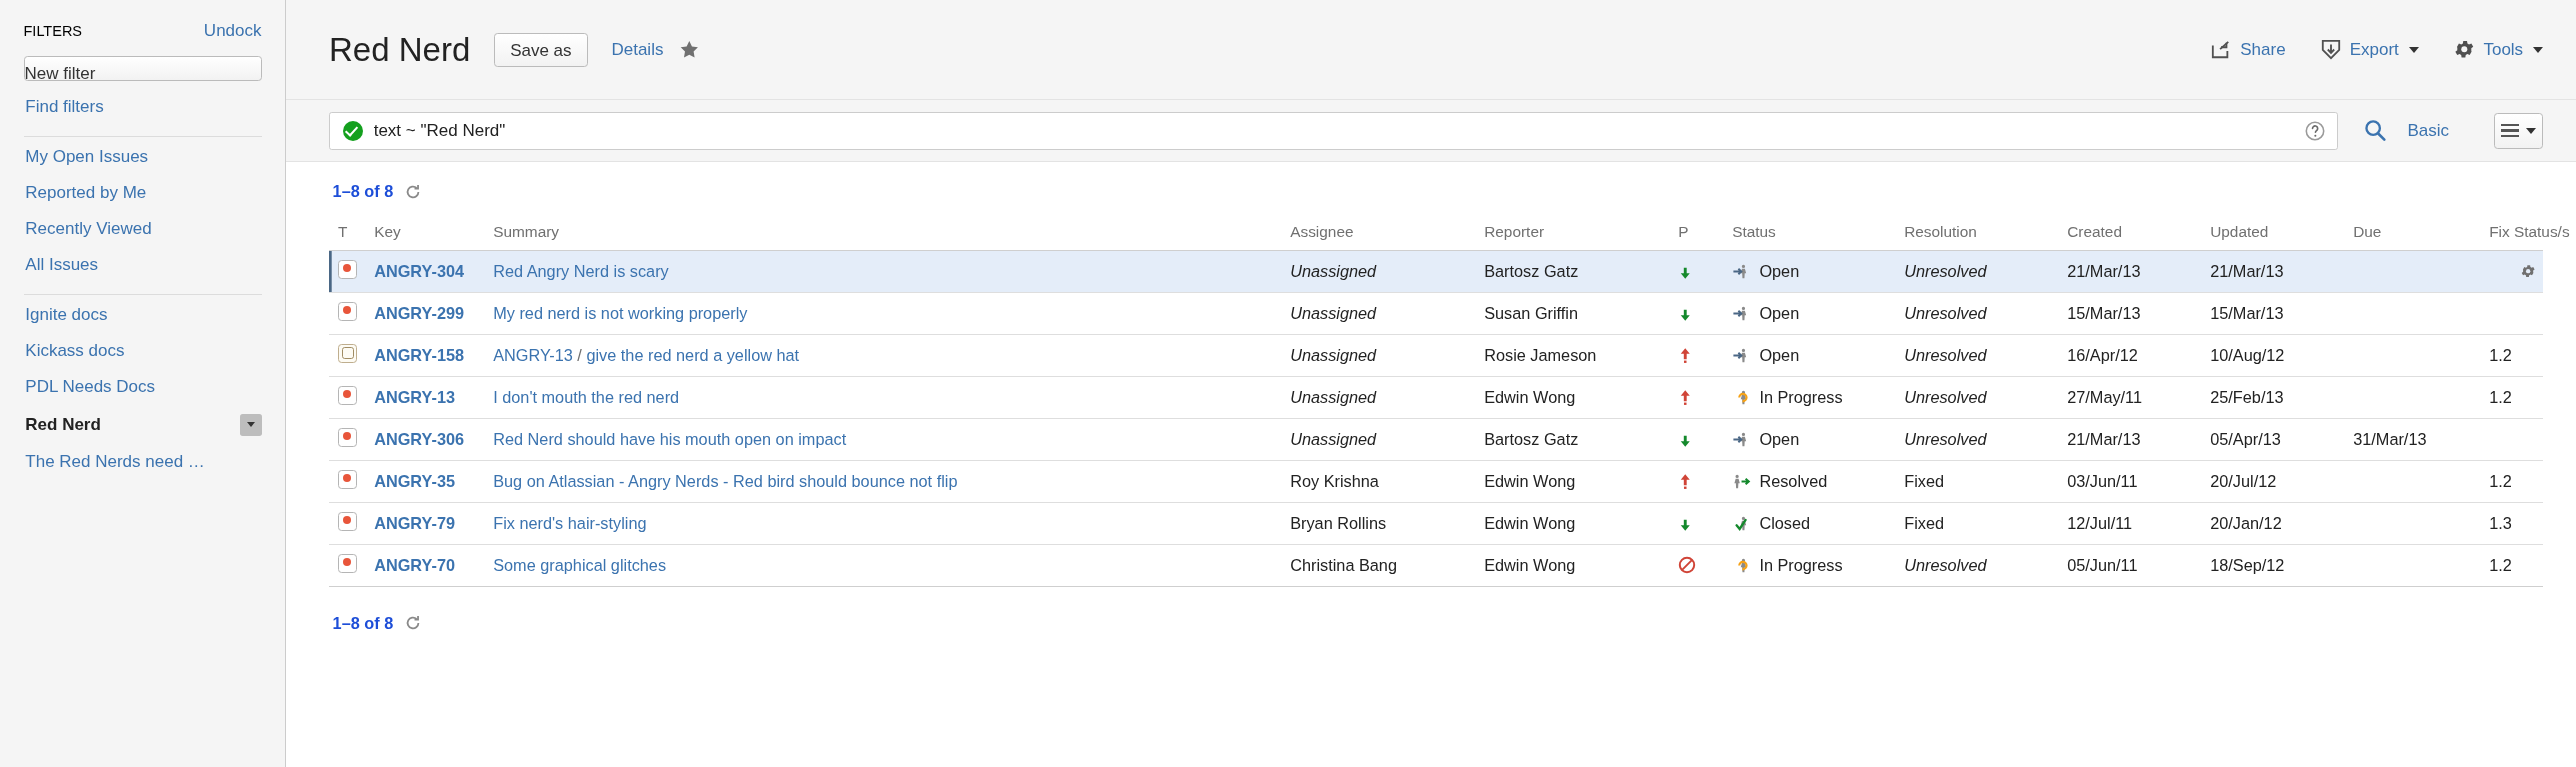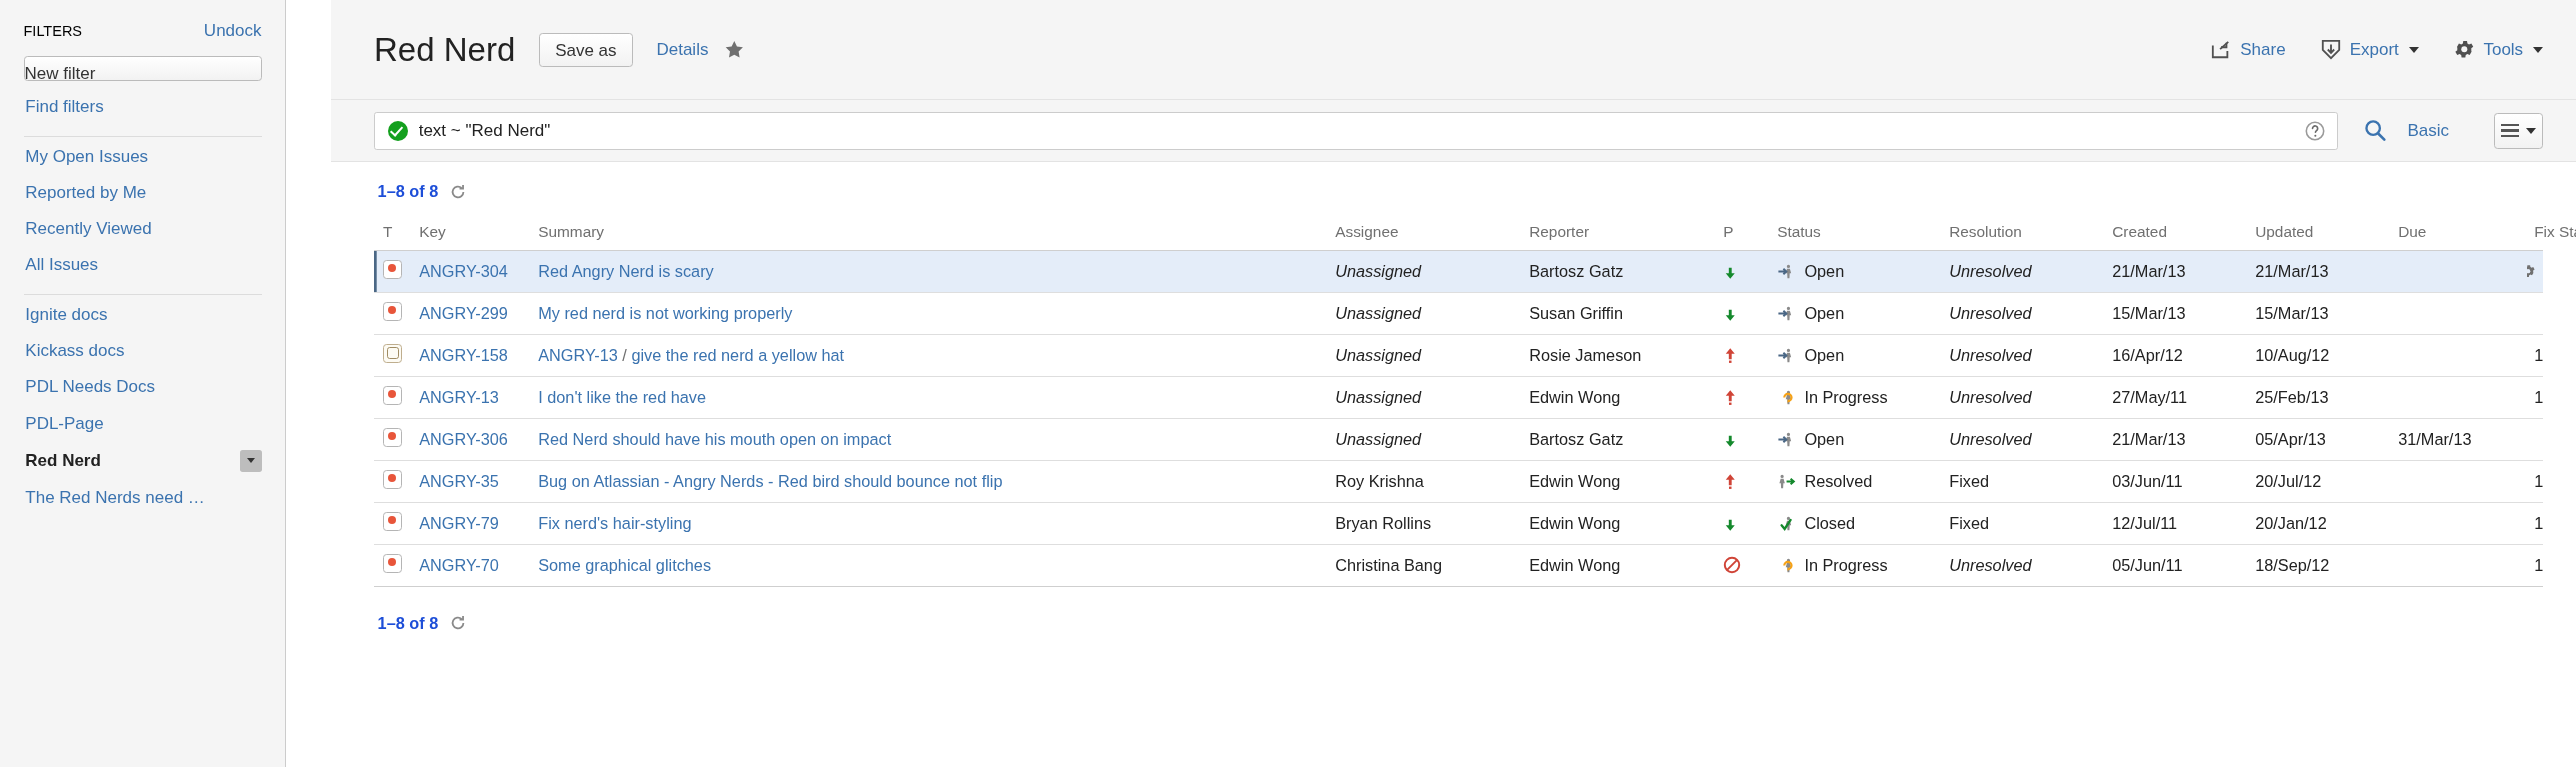--- a/index.html
+++ b/index.html
@@ -3,21 +3,21 @@
 <meta charset="utf-8">
 <style>
   * { box-sizing: border-box; }
   html, body {
     margin: 0; padding: 0;
     width: 2576px; height: 768px;
     background: #ffffff;
     font-family: "Liberation Sans", sans-serif;
     -webkit-font-smoothing: antialiased;
   }
-  .page { position: relative; width: 2576px; height: 768px; display: flex; overflow: hidden; gap: 45px; }
+  .page { position: relative; width: 2576px; height: 768px; display: flex; overflow: hidden; }
 
   
   .sidebar {
     width: 286px; flex: 0 0 286px; height: 768px;
     background: #f5f5f5;
     border-right: 0.9px solid #ccc;
     position: relative;
     padding: 0 23.5px;
   }
   .sb-head {
@@ -138,21 +138,21 @@
   }
   table.issues td {
     font-size: 16.3px; color: #222; padding: 9px 7.2px;
     border-bottom: 0.9px solid #dedede; vertical-align: middle; white-space: nowrap;
     overflow: hidden; text-overflow: ellipsis;
   }
   tr.issue-row.highlight td { background: #e4edf9; }
   tr.issue-row.highlight td:first-child { box-shadow: inset 2.7px 0 0 #4a6785; }
   tr.issue-row:last-child td { border-bottom: 0.9px solid #cfcfcf; }
   .cl-t    { width: 38px;  padding-left: 9px !important; }
-  .cl-key  { width: 119px; }
+  .cl-key  { width: 119px; font-weight: bold; }
   .cl-sum  { width: 797px; }
   .cl-asg  { width: 194px; }
   .cl-rep  { width: 194px; }
   .cl-p    { width: 54px;  text-align: center; }
   .cl-st   { width: 172px; }
   .cl-res  { width: 163px; }
   .cl-cre  { width: 143px; }
   .cl-upd  { width: 143px; }
   .cl-due  { width: 136px; }
   .cl-fix  { width: auto; }
@@ -210,23 +210,20 @@
 
     <div>
       <div class="sb-item-row">
         <span class="lbl">Ignite docs</span>
       </div>
       <div class="sb-item-row">
         <span class="lbl">Kickass docs</span>
       </div>
       <div class="sb-item-row">
         <span class="lbl">PDL Needs Docs</span>
-      </div>
-      <div class="sb-item-row">
-        <span class="lbl">PDL-Page</span>
       </div>
       <div class="sb-item-row selected">
         <span class="lbl">Red Nerd</span>
         <span class="sb-caret">
             <i class="caret-tri"></i>
           </span>
       </div>
       <div class="sb-item-row">
         <span class="lbl">The Red Nerds need …</span>
       </div>
@@ -420,21 +417,21 @@
               </td>
               <td class="cl-res ital">Unresolved</td>
               <td class="cl-cre">16/Apr/12</td>
               <td class="cl-upd">10/Aug/12</td>
               <td class="cl-due"></td>
               <td class="cl-fix">1.2</td>
             </tr>
             <tr class="issue-row">
               <td class="cl-t"><span class="ti-bug"></span></td>
               <td class="cl-key"><a class="kl">ANGRY-13</a></td>
-              <td class="cl-sum"><a class="sl">I don't like the red have</a></td>
+              <td class="cl-sum"><a class="sl">I don't mouth the red nerd</a></td>
               <td class="cl-asg ital">Unassigned</td>
               <td class="cl-rep">Edwin Wong</td>
               <td class="cl-p"><span><svg width="14.5" height="18" viewBox="0 0 16 20">
                     <path d="M8 2.5l5 6H9.6v6.2H6.4V8.5H3z" fill="#d04437"></path>
                     <rect x="6.6" y="16.2" width="2.8" height="2.6" fill="#d04437"></rect>
                   </svg></span></td>
               <td class="cl-st">
                 <span class="status-cell">
                   <span>
                     <svg width="20" height="19" viewBox="0 0 22 21">

